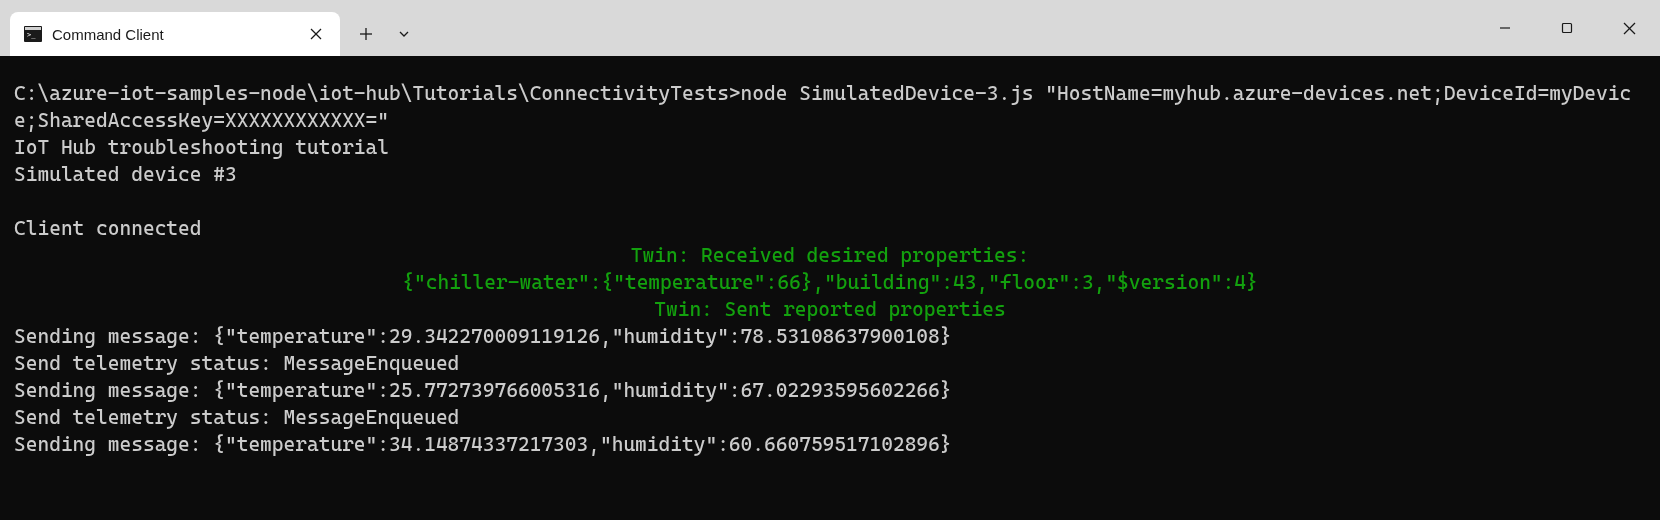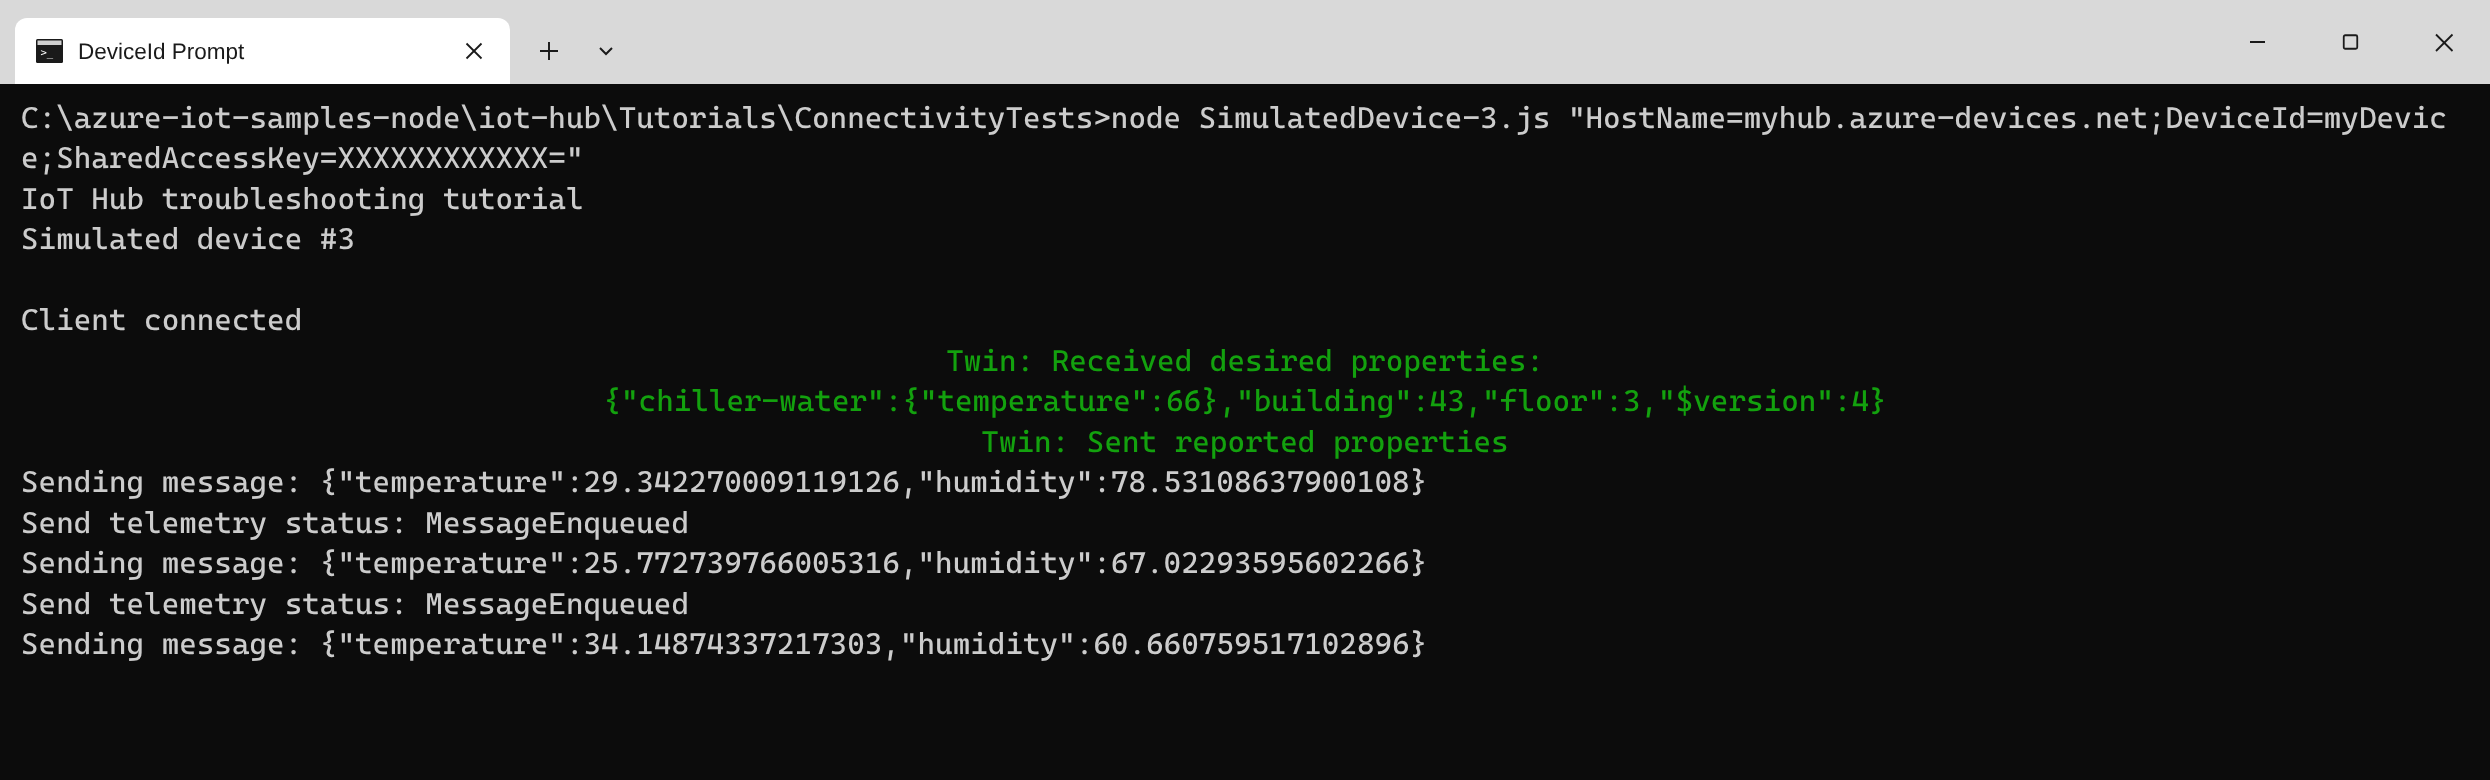--- a/index.html
+++ b/index.html
@@ -105,21 +105,21 @@
       width: 62px;
       display: flex;
       align-items: center;
       justify-content: center;
       cursor: pointer;
     }
     
     .terminal {
       background: #0c0c0c;
       height: calc(520px - 56px);
-      padding: 9px 14px;
+      padding: 24px 14px;
       font-family: "Cascadia Mono", "Consolas", monospace;
       font-size: 20px;
       line-height: 27px;
       color: #cccccc;
       white-space: pre-wrap;
       word-break: break-all;
       overflow: hidden;
     }
     
     .term-line {
@@ -141,21 +141,21 @@
 <div class="titlebar">
   <div class="tab-area">
     <div class="tab">
       <span class="tab-icon">
         <svg width="18" height="18" viewBox="0 0 18 18">
           <rect x="0" y="1" width="18" height="16" fill="#1a1a1a" rx="1"></rect>
           <rect x="1" y="2" width="16" height="3" fill="#d0d0d0"></rect>
           <text x="3" y="12" font-size="7" fill="#ffffff" font-family="monospace">&gt;_</text>
         </svg>
       </span>
-      <span class="tab-title">DeviceId Prompt</span>
+      <span class="tab-title">Command Client</span>
       <span class="tab-close">
         <svg width="12" height="12" viewBox="0 0 12 12">
           <line x1="1" y1="1" x2="11" y2="11" stroke="#1a1a1a" stroke-width="1.2"></line>
           <line x1="11" y1="1" x2="1" y2="11" stroke="#1a1a1a" stroke-width="1.2"></line>
         </svg>
       </span>
     </div>
     <div class="new-tab-btn">
       <svg width="14" height="14" viewBox="0 0 14 14">
         <line x1="7" y1="1" x2="7" y2="13" stroke="#1a1a1a" stroke-width="1.3"></line>

